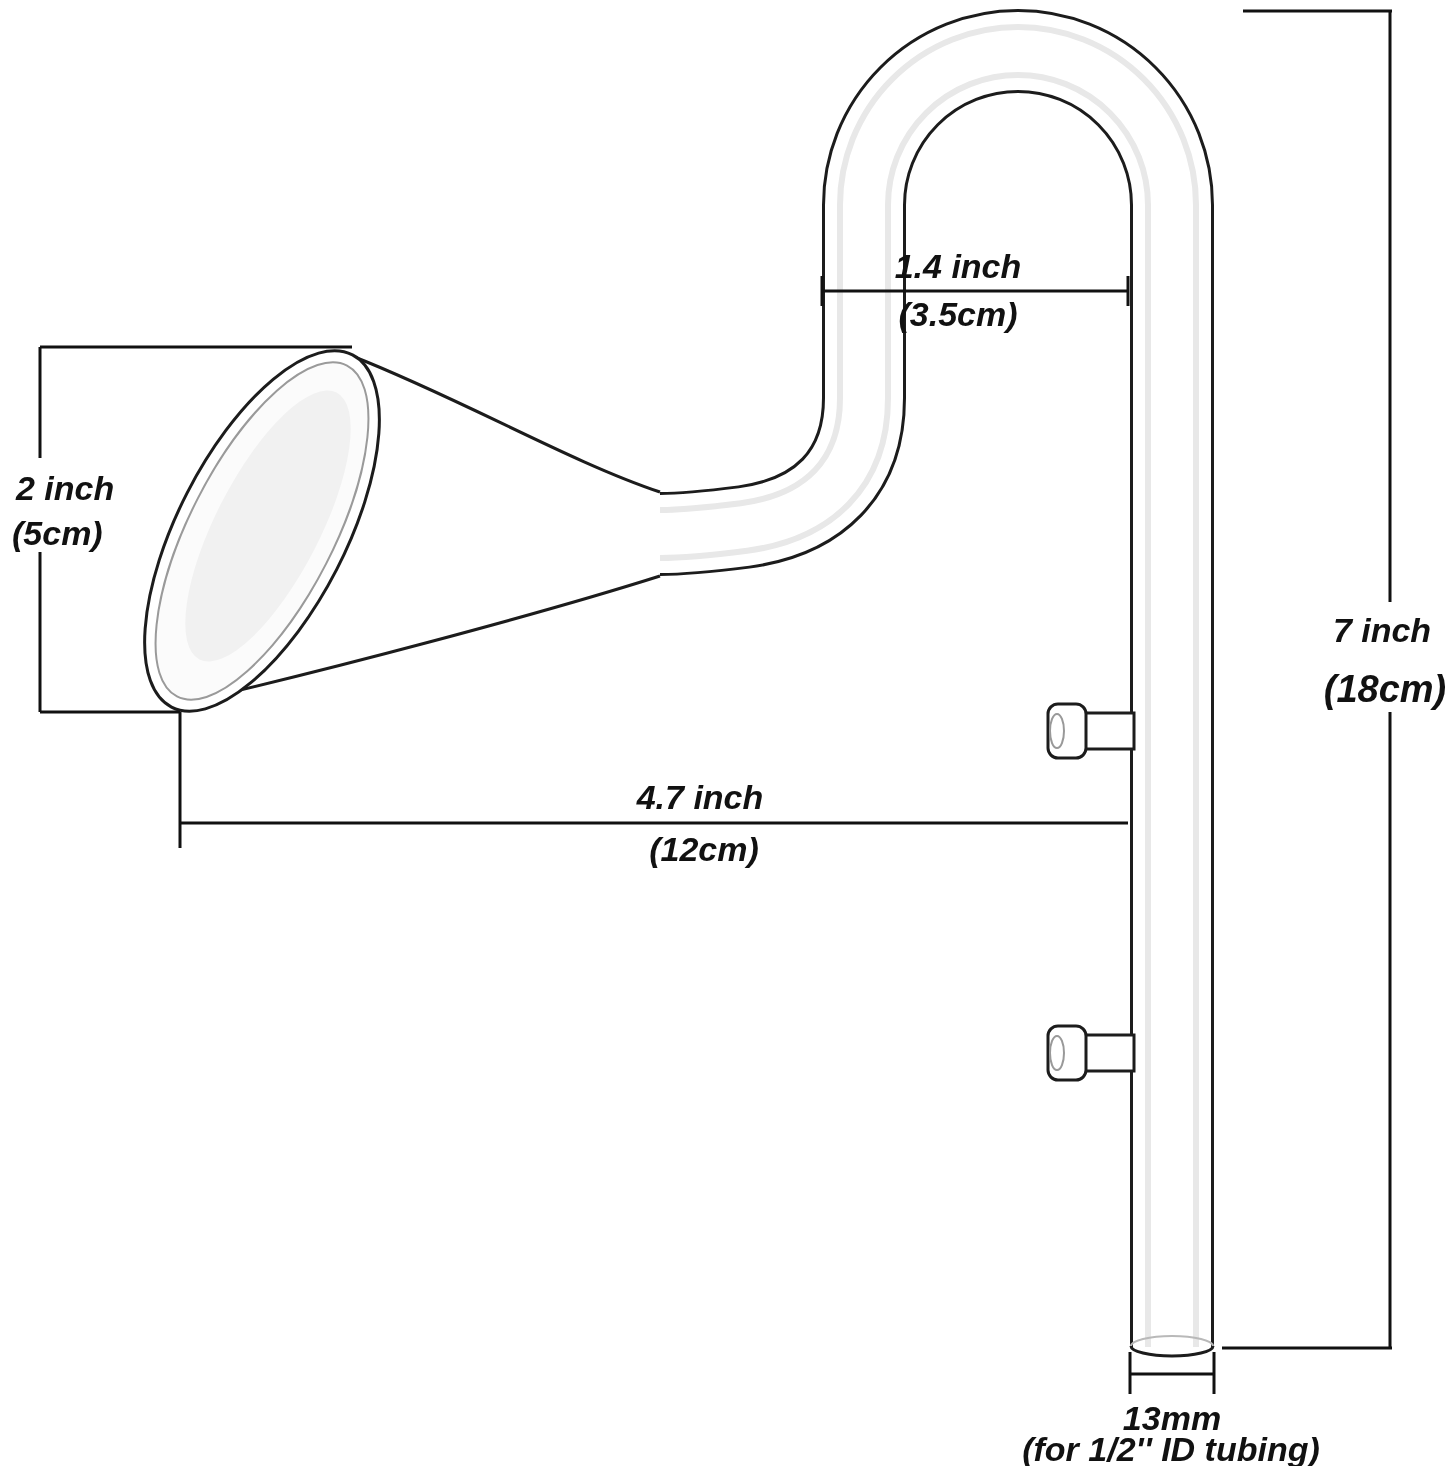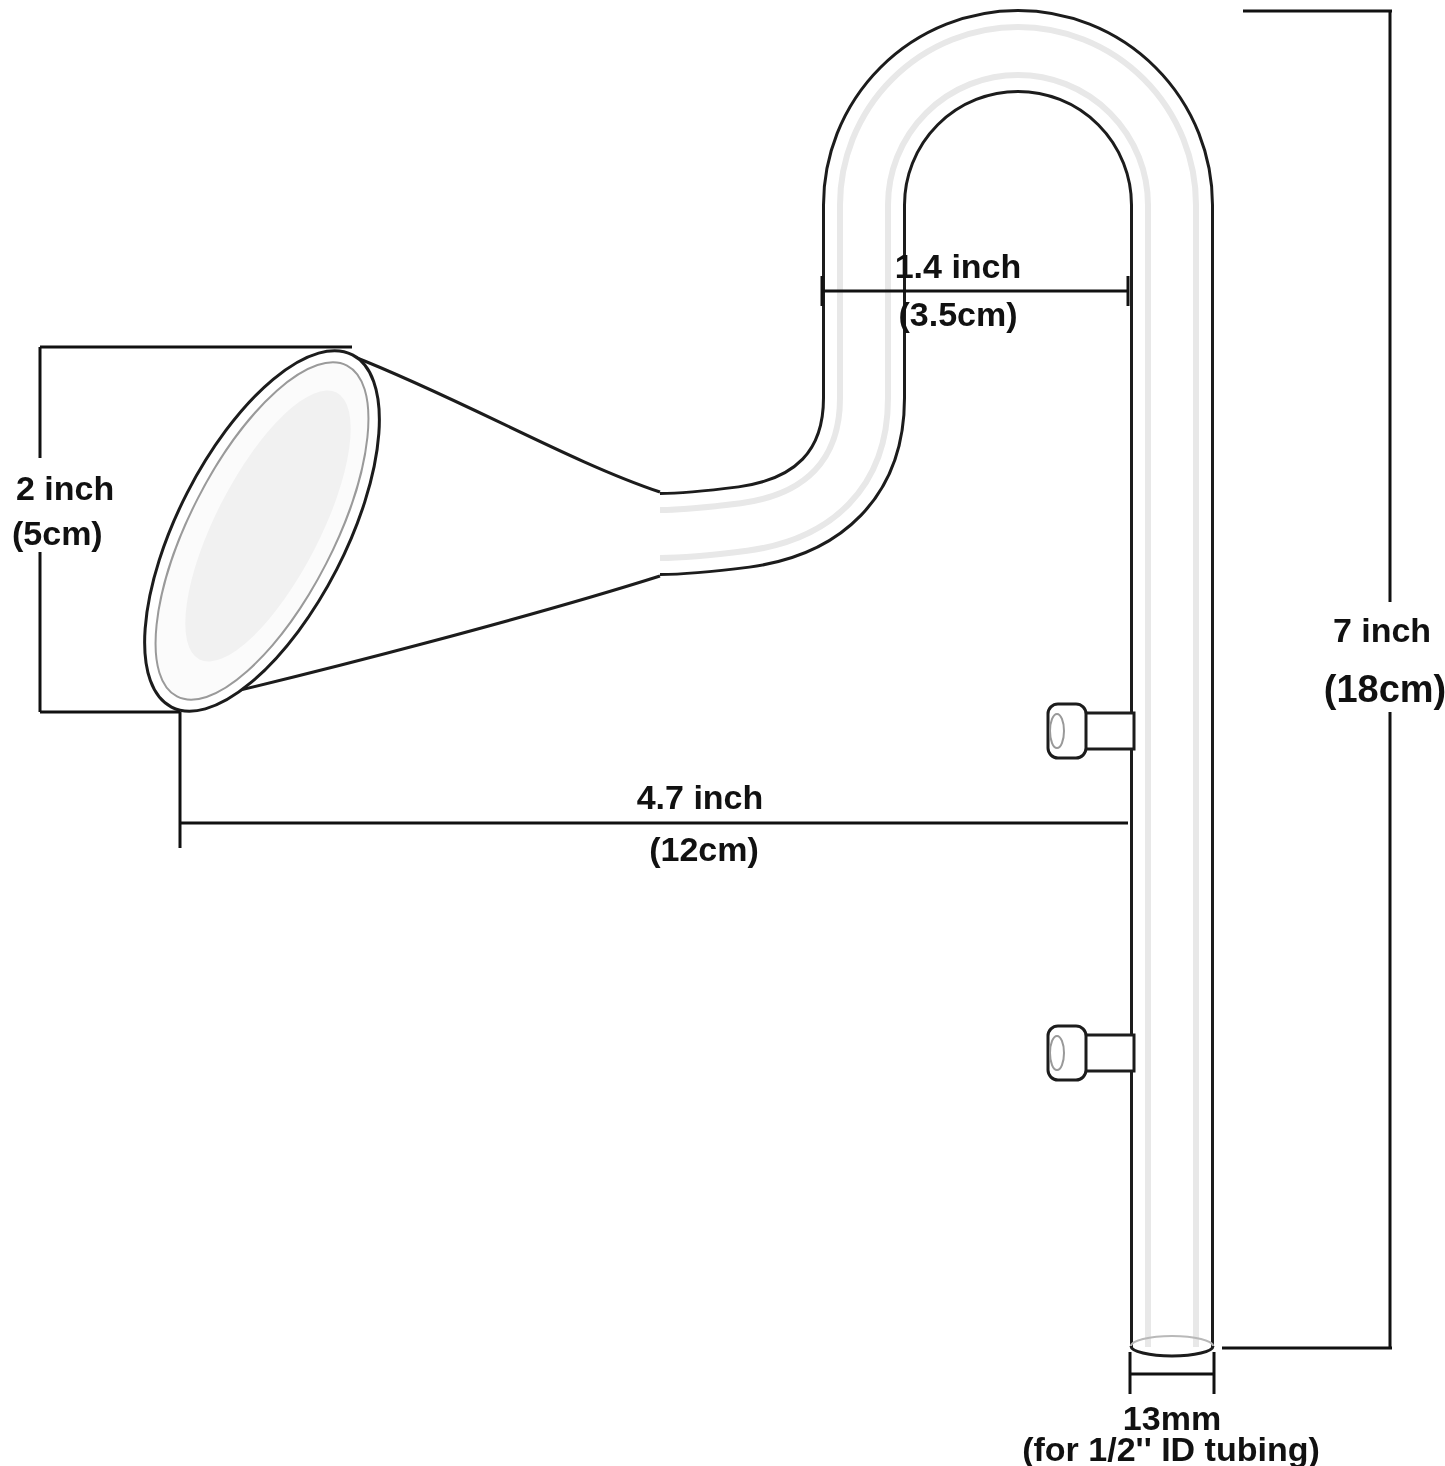--- a/index.html
+++ b/index.html
@@ -2,20 +2,21 @@
 <html><head>
 <meta charset="utf-8">
 <style>
   html,body{margin:0;padding:0;background:#ffffff;}
   .canvas{
     position:relative;
     width:1445px;height:1466px;
     background:#ffffff;
     font-family:"Liberation Sans","DejaVu Sans",sans-serif;
     overflow:hidden;
+    font-style:italic;
   }
   .canvas svg{display:block;width:1445px;height:1466px;}
   .dim-text{
     font-family:"Liberation Sans","DejaVu Sans",sans-serif;
     font-weight:bold;font-size:34px;fill:#111111;
   }
   .dim-text-lg{font-size:38px;}
   .dim-line{stroke:#111111;stroke-width:3;fill:none;}
   .tube-outline{stroke:#1c1c1c;stroke-width:84;fill:none;stroke-linecap:butt;stroke-linejoin:round;}
   .tube-fill{stroke:#ffffff;stroke-width:78;fill:none;stroke-linecap:butt;stroke-linejoin:round;}

